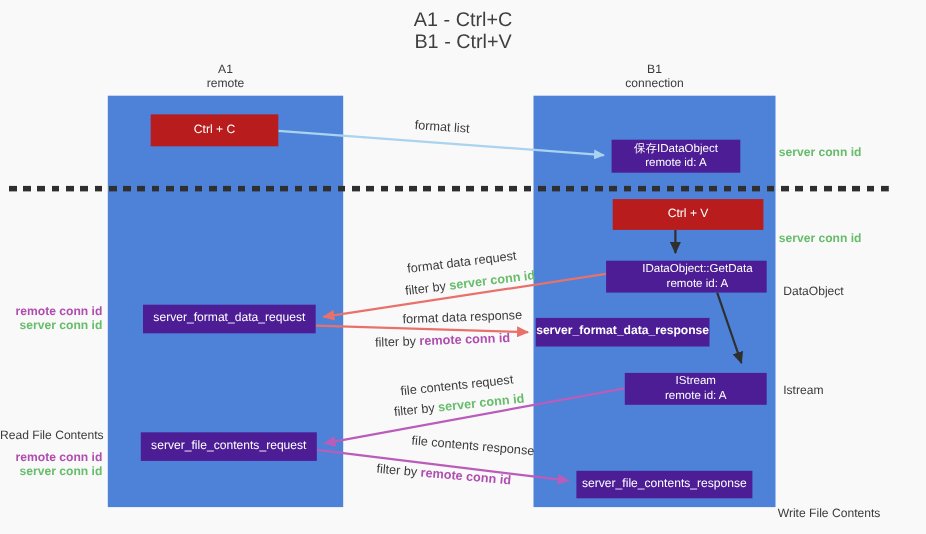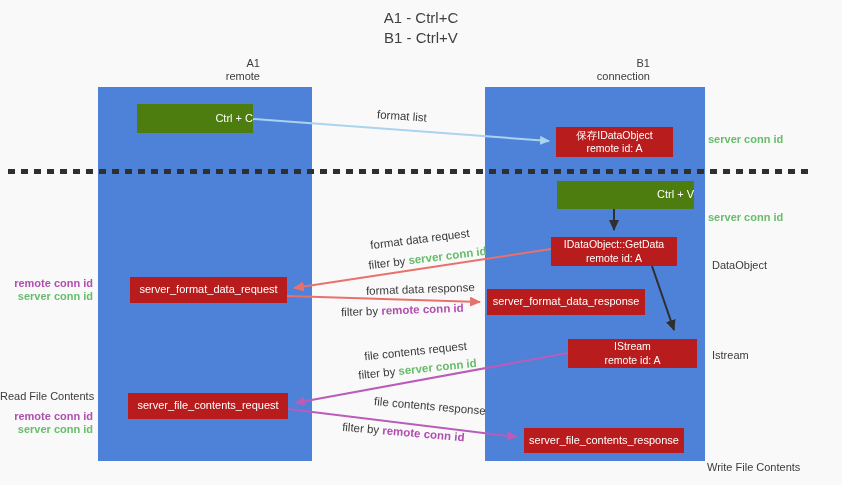--- a/index.html
+++ b/index.html
@@ -1,27 +1,27 @@
 <!DOCTYPE html>
 <html><head>
 <meta charset="utf-8">
 <style>
   html,body{margin:0;padding:0;background:#f9f9f9;}
   .canvas{position:relative;width:842px;height:485px;background:#f9f9f9;
           font-family:"Liberation Sans", sans-serif;overflow:hidden;color:#3b3b3b;}
   .abs{position:absolute;}
-  .title{left:0;top:8px;width:842px;text-align:center;font-size:15px;color:#3f3f3f;line-height:20px;}
-  .lane-header{font-size:11px;line-height:13px;text-align:right;color:#3b3b3b;}
+  .title{left:0;top:8px;width:842px;text-align:center;font-size:18px;color:#3f3f3f;line-height:20px;}
+  .lane-header{font-size:11px;line-height:13px;text-align:center;color:#3b3b3b;}
   .lane{background:#4d82d8;}
   .dotted{left:8px;top:169px;width:800px;height:5px;
           background:repeating-linear-gradient(to right,#2f2f2f 0 7px,transparent 7px 13px);}
   .node{display:flex;flex-direction:column;align-items:center;justify-content:center;
         color:#ffffff;text-align:center;font-size:11px;line-height:1.25;}
-  .green{background:#4d7c0f;align-items:flex-end;}
-  .orange{background:#b91c1c;}
+  .green{background:#b91c1c;}
+  .orange{background:#4c1d95;}
   .node .l2{font-size:10.5px;}
   .lbl{font-size:11px;white-space:nowrap;color:#3b3b3b;}
   .g{color:#67bd6b;font-weight:bold;}
   .p{color:#b04eb0;font-weight:bold;}
   .edge-lbl{font-size:11.5px;white-space:nowrap;color:#3b3b3b;}
   .left-col{text-align:right;}
   svg{position:absolute;left:0;top:0;pointer-events:none;}
   .zt{z-index:3;} .zl{z-index:1;} .za{z-index:2;}
 </style>
 </head>
@@ -78,30 +78,30 @@
 
   <div class="abs node orange zt" style="left:556px;top:127px;width:117px;height:30px;">
     <div class="l2">保存IDataObject</div>
     <div class="l2">remote id: A</div>
   </div>
 
   <div class="abs node green zt" style="left:557px;top:181px;width:137px;height:28px;">
     <div>Ctrl + V</div>
   </div>
 
-  <div class="abs node orange zt" style="left:551px;top:237px;width:126px;height:29px;">
+  <div class="abs node orange zt" style="left:551px;top:237px;width:126px;height:29px;padding-left:20px;">
     <div class="l2">IDataObject::GetData</div>
     <div class="l2">remote id: A</div>
   </div>
 
   <div class="abs node orange zt" style="left:130px;top:277px;width:157px;height:26px;">
     <div>server_format_data_request</div>
   </div>
 
-  <div class="abs node orange zt" style="left:487px;top:289px;width:158px;height:26px;">
+  <div class="abs node orange zt" style="left:487px;top:289px;width:158px;height:26px;font-weight:bold;">
     <div>server_format_data_response</div>
   </div>
 
   <div class="abs node orange zt" style="left:568px;top:339px;width:129px;height:29px;">
     <div class="l2">IStream</div>
     <div class="l2">remote id: A</div>
   </div>
 
   <div class="abs node orange zt" style="left:128px;top:393px;width:160px;height:26px;">
     <div>server_file_contents_request</div>

